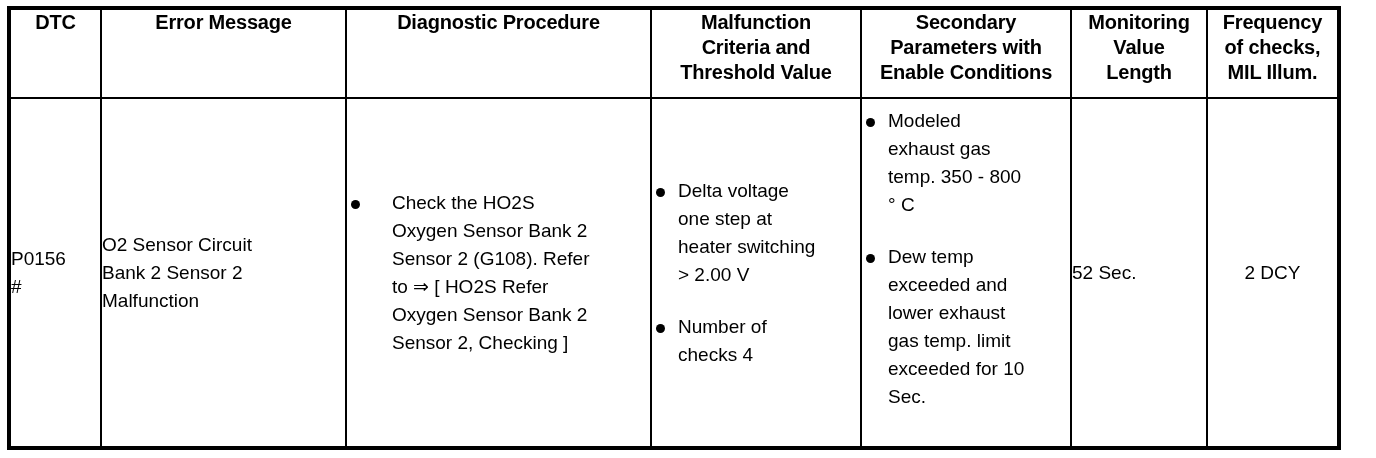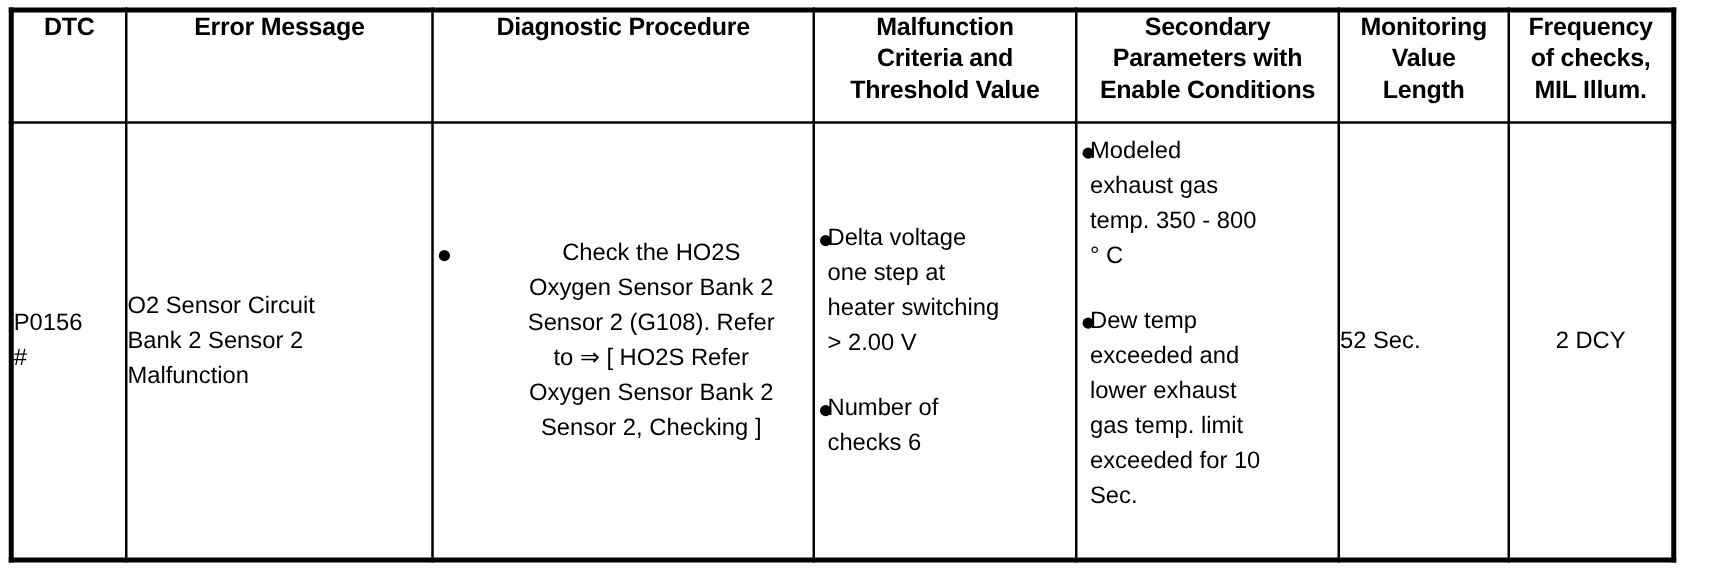--- a/index.html
+++ b/index.html
@@ -87,38 +87,38 @@
   .txtline { display: block; white-space: nowrap; }
 
   
   ul.blist {
     list-style: none;
     margin: 0;
     padding: 0;
   }
   ul.blist > li {
     position: relative;
-    padding-left: 10px;
+    padding-left: 26px;
     margin: 0 0 24px 0;
   }
   ul.blist > li:last-child { margin-bottom: 0; }
   ul.blist > li > .dot {
     position: absolute;
     left: 4px;
     top: 11px;
     width: 9px;
     height: 9px;
     background: #000000;
     border-radius: 50%;
   }
   ul.blist > li .txtline { white-space: nowrap; }
 
   
   .col-diag   { padding-left: 14px; }
-  .col-diag ul.blist > li { padding-left: 45px; text-align: center; }
+  .col-diag ul.blist > li { padding-left: 45px; }
   .col-mal    { padding-left: 8px; }
   .col-sec    { padding-left: 6px; }
 </style>
 </head>
 <body>
 
 <div class="sheet">
 
   <table class="dtc-table">
     <colgroup>
@@ -198,21 +198,21 @@
             <li>
               <span class="dot"></span>
               <span class="txtline">Delta voltage</span>
               <span class="txtline">one step at</span>
               <span class="txtline">heater switching</span>
               <span class="txtline">&gt; 2.00 V</span>
             </li>
             <li>
               <span class="dot"></span>
               <span class="txtline">Number of</span>
-              <span class="txtline">checks 6</span>
+              <span class="txtline">checks 4</span>
             </li>
           </ul>
         </td>
 
         <td class="bd topcell col-sec">
           <ul class="blist">
             <li>
               <span class="dot"></span>
               <span class="txtline">Modeled</span>
               <span class="txtline">exhaust gas</span>

